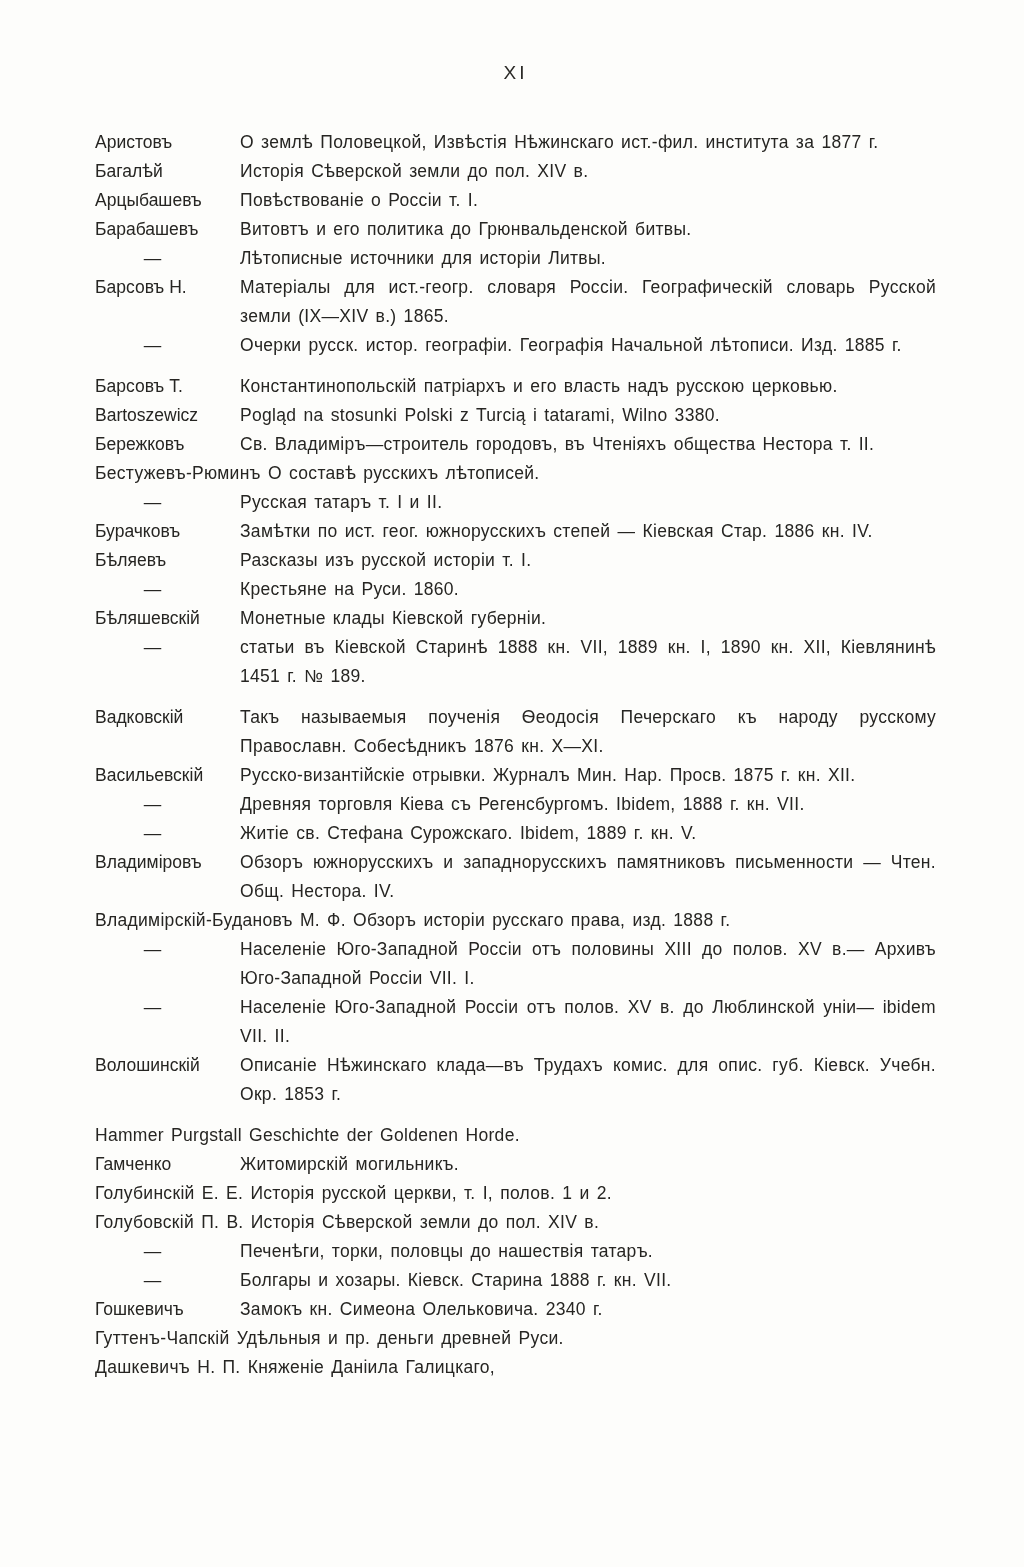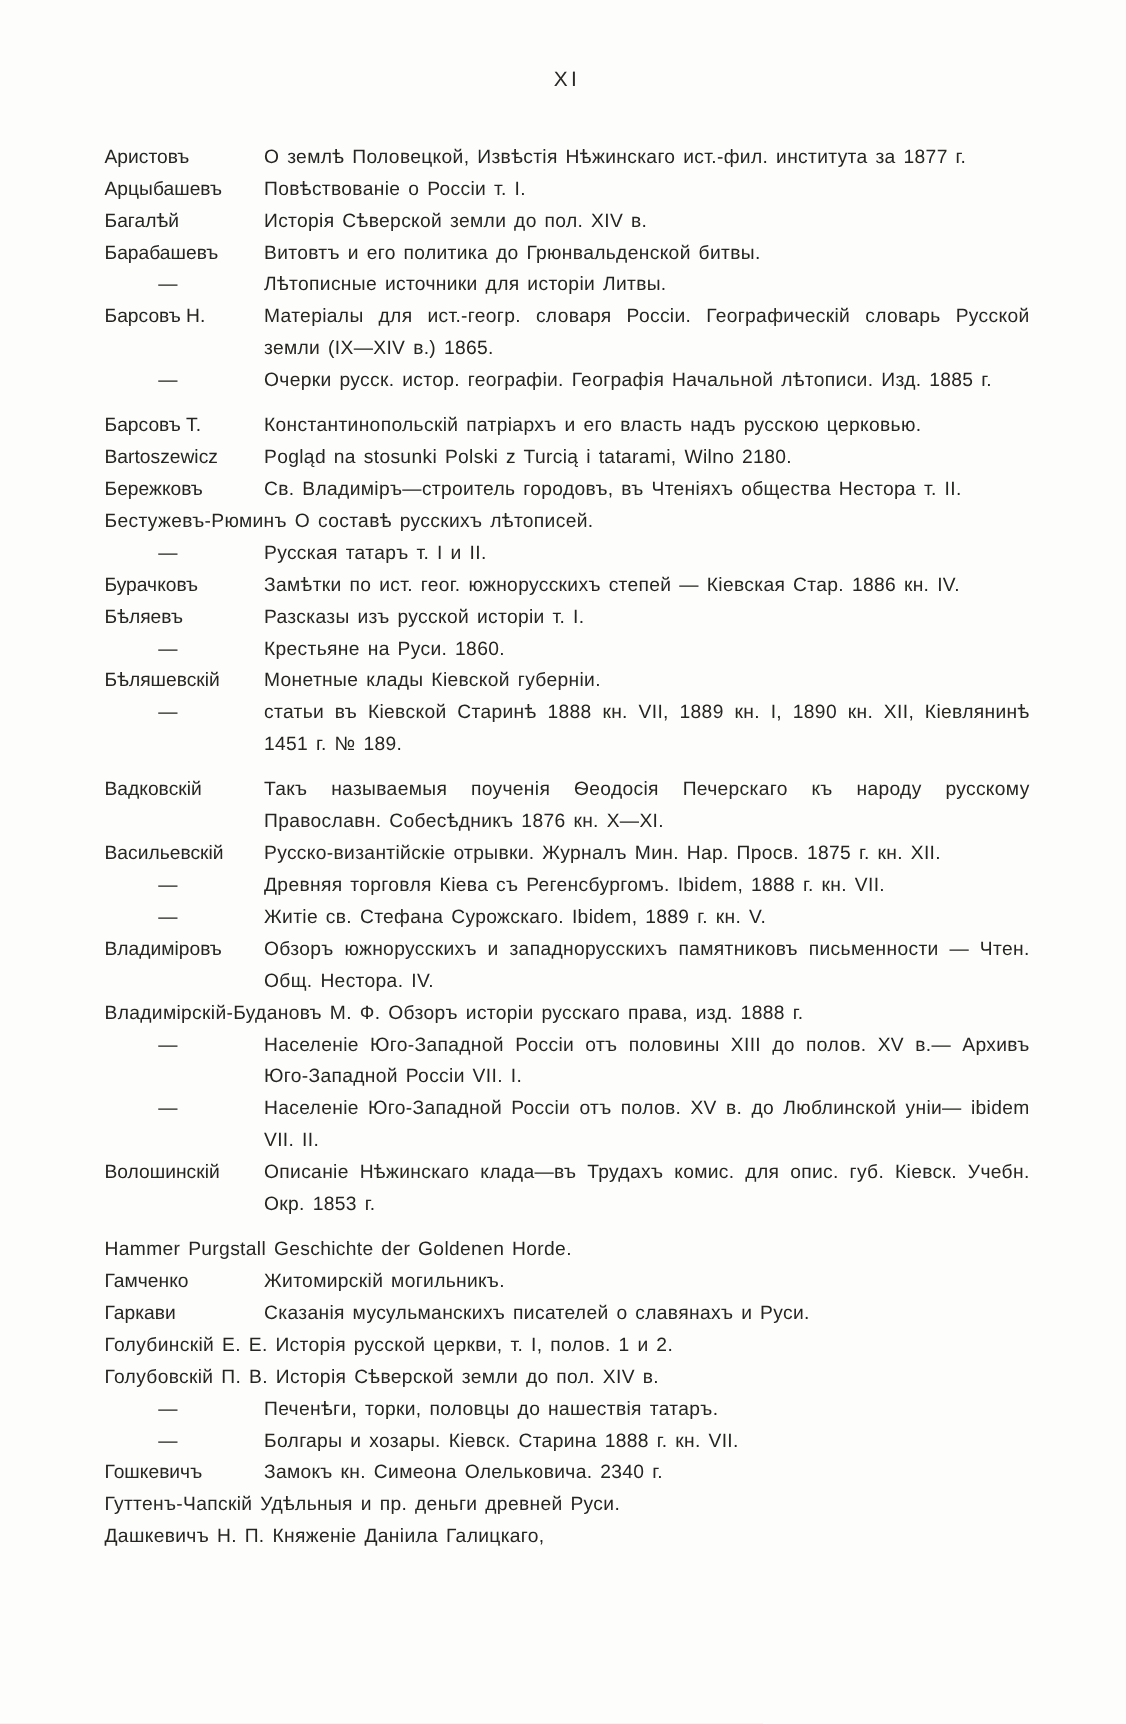--- a/index.html
+++ b/index.html
@@ -69,26 +69,26 @@
 
 <div class="page">
   <div class="page-number">XI</div>
 
   <div class="bibliography">
       <div class="entry">
         <span class="author">Аристовъ</span>
         <span class="text">О землѣ Половецкой, Извѣстія Нѣжинскаго ист.-фил. института за 1877 г.</span>
       </div>
       <div class="entry">
+        <span class="author">Багалѣй</span>
+        <span class="text">Исторія Сѣверской земли до пол. XIV в.</span>
+      </div>
+      <div class="entry">
         <span class="author">Арцыбашевъ</span>
         <span class="text">Повѣствованіе о Россіи т. I.</span>
-      </div>
-      <div class="entry">
-        <span class="author">Багалѣй</span>
-        <span class="text">Исторія Сѣверской земли до пол. XIV в.</span>
       </div>
       <div class="entry">
         <span class="author">Барабашевъ</span>
         <span class="text">Витовтъ и его политика до Грюнвальденской битвы.</span>
       </div>
       <div class="entry">
         <span class="author ditto">—</span>
         <span class="text">Лѣтописные источники для исторіи Литвы.</span>
       </div>
       <div class="entry">
@@ -98,21 +98,21 @@
       <div class="entry">
         <span class="author ditto">—</span>
         <span class="text">Очерки русск. истор. географіи. Географія Начальной лѣтописи. Изд. 1885 г.</span>
       </div>
       <div class="entry gap">
         <span class="author">Барсовъ Т.</span>
         <span class="text">Константинопольскій патріархъ и его власть надъ русскою церковью.</span>
       </div>
       <div class="entry">
         <span class="author">Bartoszewicz</span>
-        <span class="text">Pogląd na stosunki Polski z Turcią i tatarami, Wilno 2180.</span>
+        <span class="text">Pogląd na stosunki Polski z Turcią i tatarami, Wilno 3380.</span>
       </div>
       <div class="entry">
         <span class="author">Бережковъ</span>
         <span class="text">Св. Владиміръ—строитель городовъ, въ Чтеніяхъ общества Нестора т. II.</span>
       </div>
       <div class="entry full"><span>Бестужевъ-Рюминъ О составѣ русскихъ лѣтописей.</span></div>
       <div class="entry">
         <span class="author ditto">—</span>
         <span class="text">Русская татаръ т. I и II.</span>
       </div>
@@ -167,24 +167,20 @@
       </div>
       <div class="entry">
         <span class="author">Волошинскій</span>
         <span class="text">Описаніе Нѣжинскаго клада—въ Трудахъ комис. для опис. губ. Кіевск. Учебн. Окр. 1853 г.</span>
       </div>
       <div class="entry full gap"><span>Hammer Purgstall Geschichte der Goldenen Horde.</span></div>
       <div class="entry">
         <span class="author">Гамченко</span>
         <span class="text">Житомирскій могильникъ.</span>
       </div>
-      <div class="entry">
-        <span class="author">Гаркави</span>
-        <span class="text">Сказанія мусульманскихъ писателей о славянахъ и Руси.</span>
-      </div>
       <div class="entry full"><span>Голубинскій Е. Е. Исторія русской церкви, т. I, полов. 1 и 2.</span></div>
       <div class="entry full"><span>Голубовскій П. В. Исторія Сѣверской земли до пол. XIV в.</span></div>
       <div class="entry">
         <span class="author ditto">—</span>
         <span class="text">Печенѣги, торки, половцы до нашествія татаръ.</span>
       </div>
       <div class="entry">
         <span class="author ditto">—</span>
         <span class="text">Болгары и хозары. Кіевск. Старина 1888 г. кн. VII.</span>
       </div>

